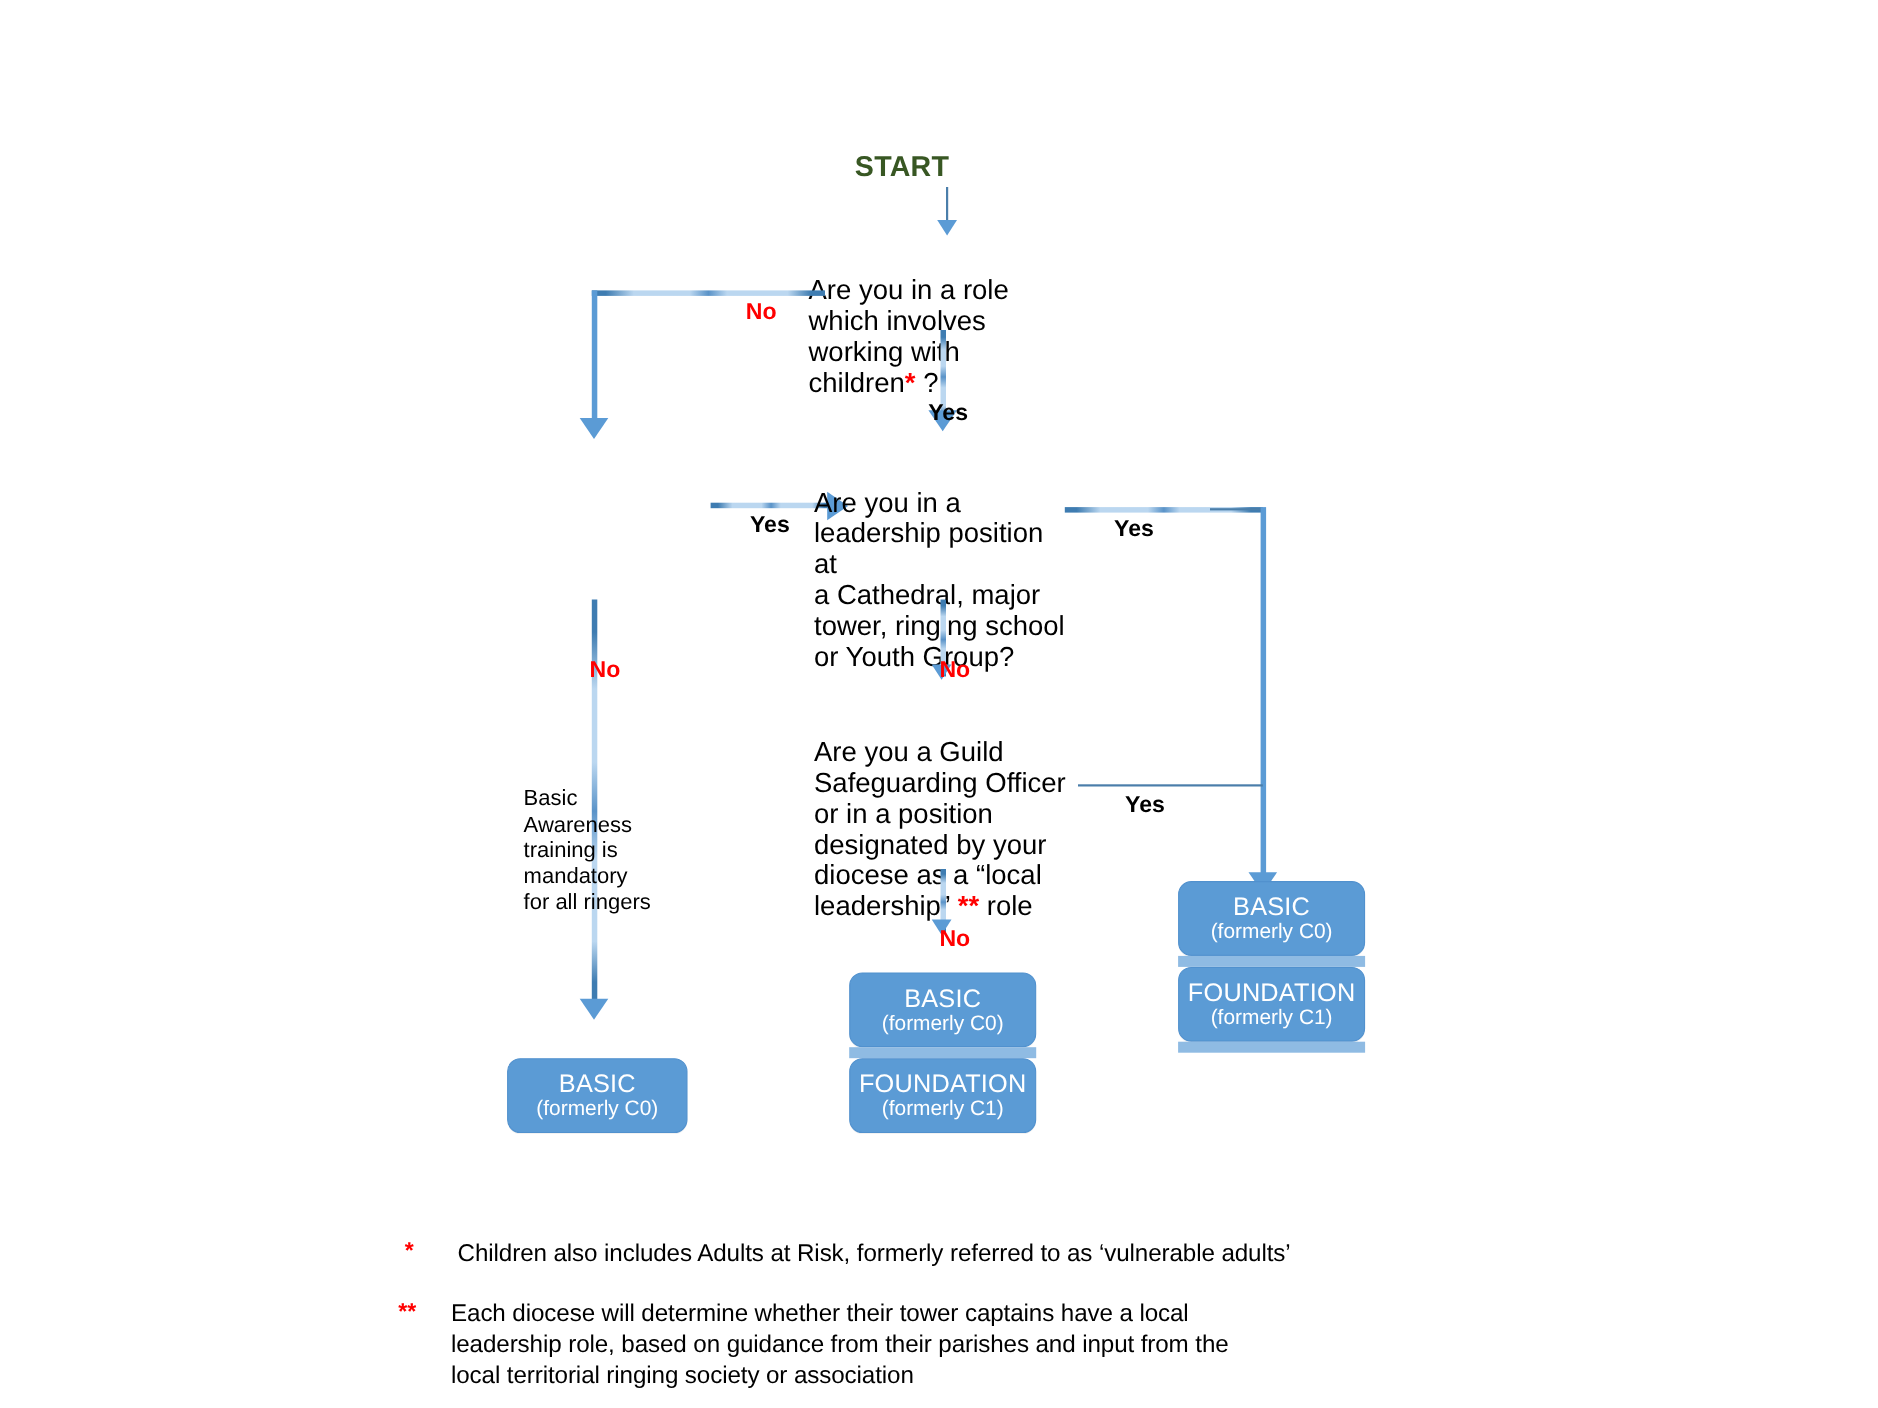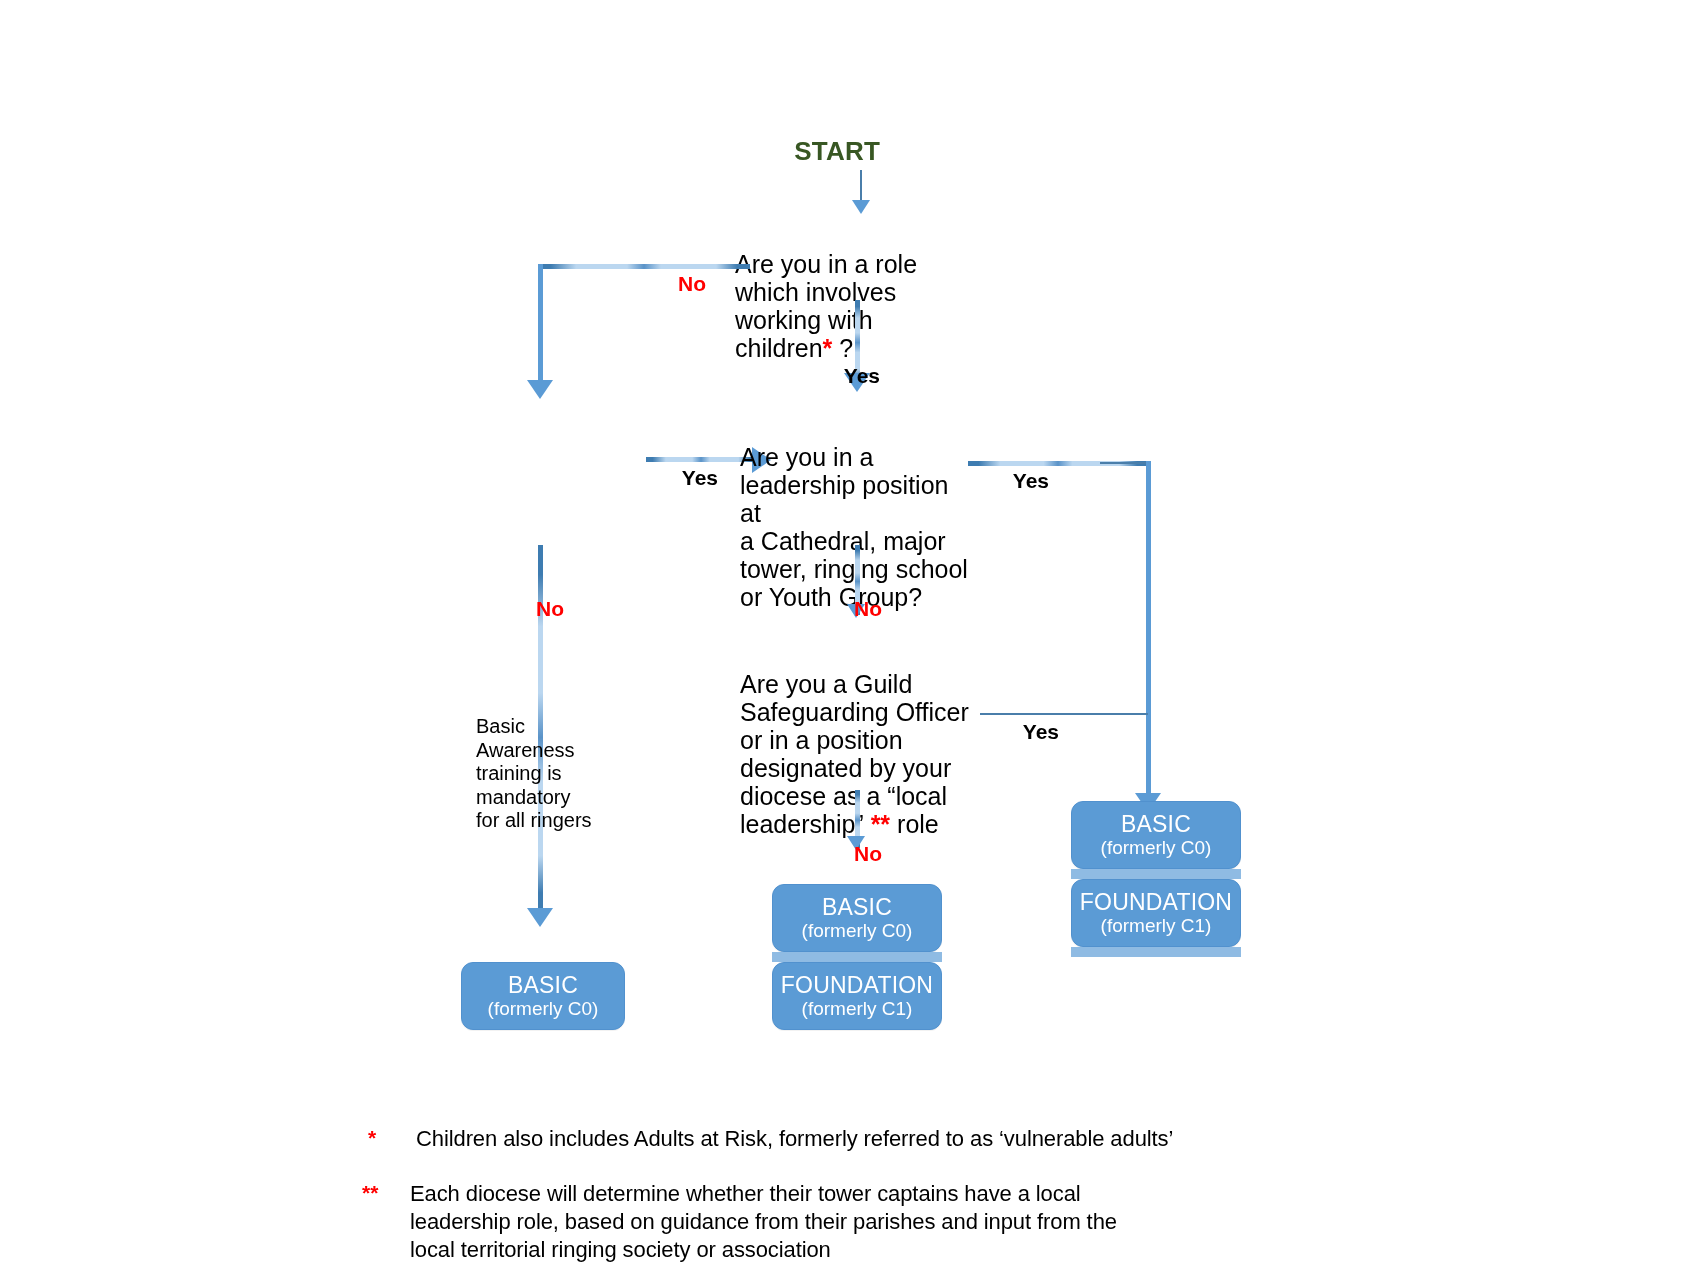--- a/index.html
+++ b/index.html
@@ -155,21 +155,21 @@
     color: #000000;
     white-space: pre-line;
     letter-spacing: -0.1px;
   }
 </style>
 </head>
 <body>
 
 <div id="canvas">
 
-  <div class="abs start-label" style="left:760px; top:136px; width:120px;text-align:right;">START</div>
+  <div class="abs start-label" style="left:760px; top:136px; width:120px;">START</div>
 
   <div class="abs conn-thin-v" style="left:860px; top:170px; height:32px;"></div>
   <div class="abs arrow-down small" style="left:852px; top:200px;"></div>
 
   <div class="abs question" style="left:735px; top:209px; width:250px;"><span>Are you in a role
 which involves
 working with
 children</span><span class="star">*</span><span> ?</span></div>
 
   <div class="abs conn-h" style="left:538px; top:264px; width:212px;"></div>

